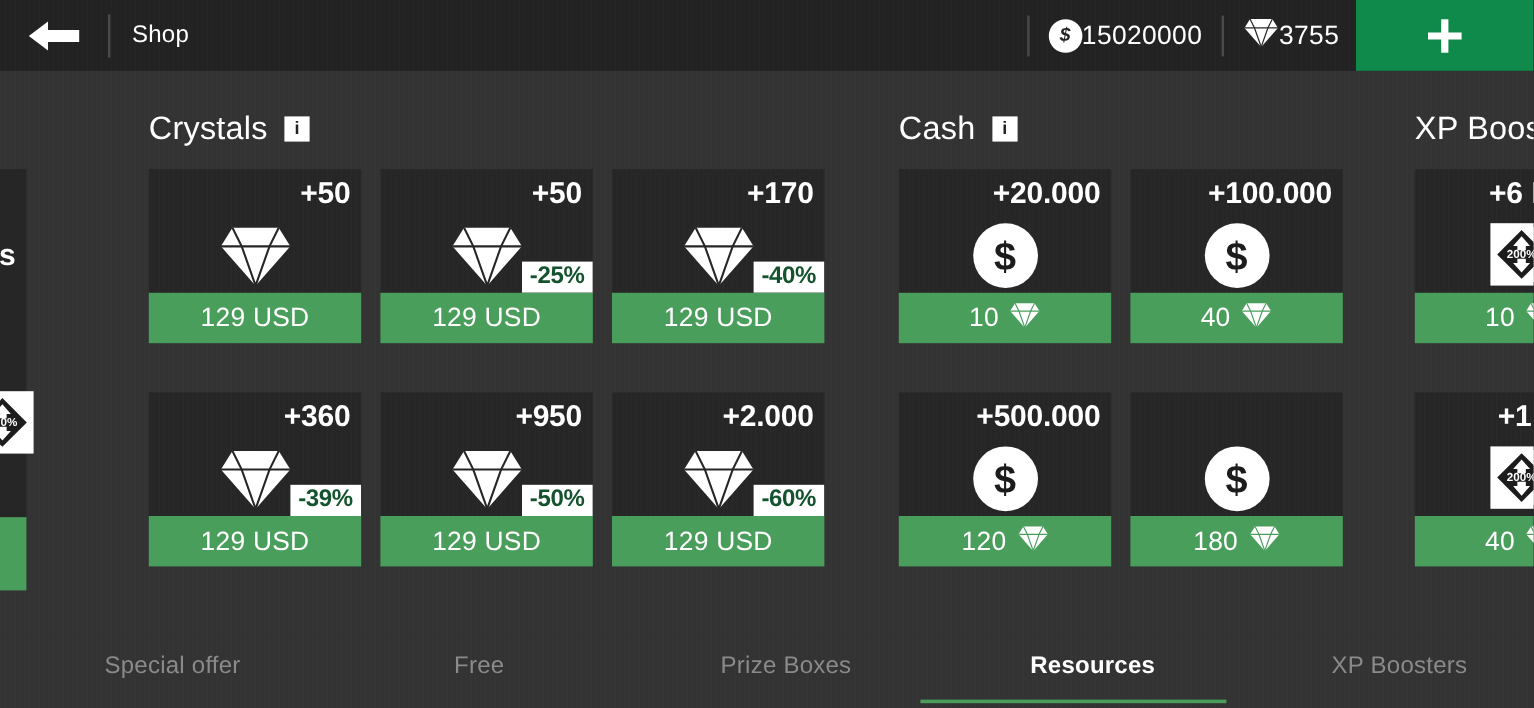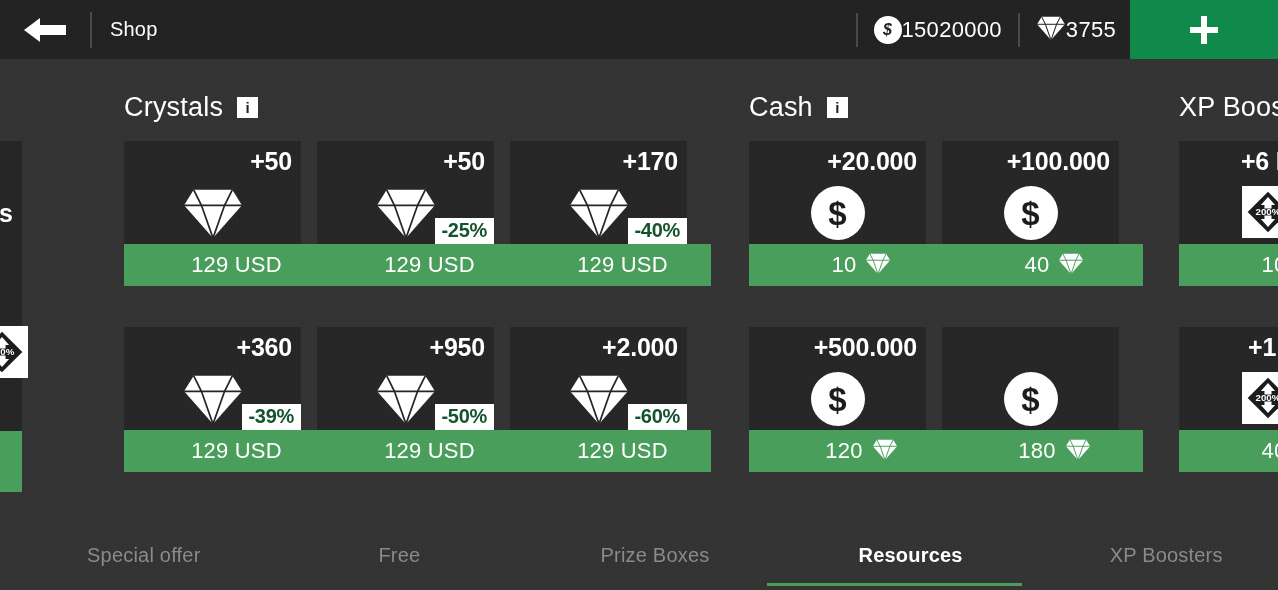--- a/index.html
+++ b/index.html
@@ -209,21 +209,20 @@
   .card-price {
     position: absolute;
     left: 0; top: 103px;
     width: 177px;
     height: 42px;
     background: #4a9e5c;
     display: flex;
     align-items: center;
     justify-content: center;
     gap: 9px;
-    padding-left: 24px;
   }
   .card-price .ptext {
     font-size: 22px;
     color: #ffffff;
     letter-spacing: 0.2px;
   }
 
   
   .coin-big {
     width: 54px; height: 54px;

